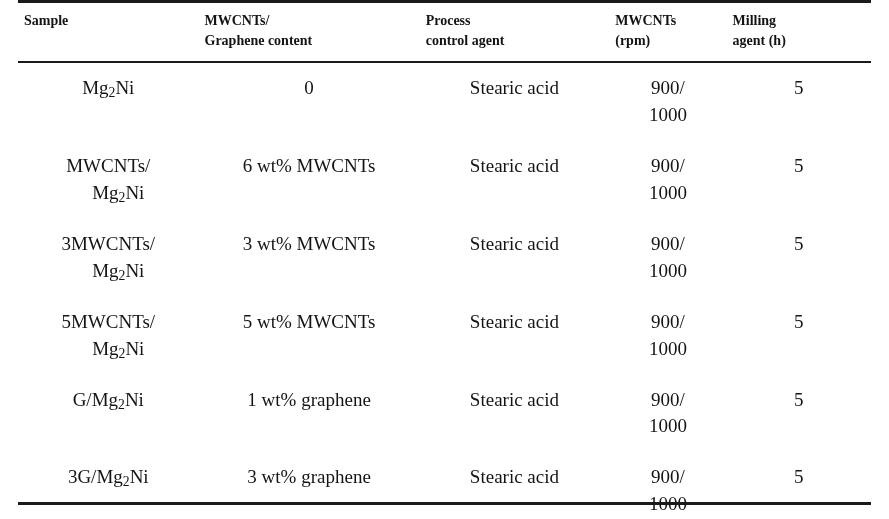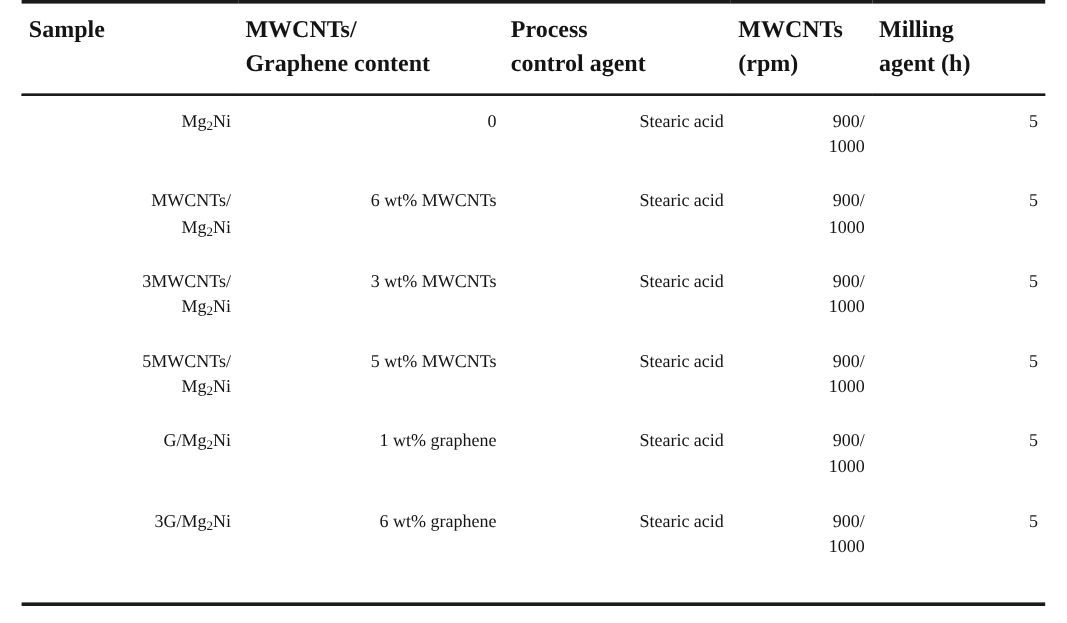--- a/index.html
+++ b/index.html
@@ -24,35 +24,35 @@
   }
   table.data-table {
     width: 100%;
     border-collapse: collapse;
     table-layout: fixed;
   }
   table.data-table thead th {
     text-align: left;
     vertical-align: top;
     font-weight: bold;
-    font-size: 20px;
+    font-size: 14px;
     line-height: 1.42;
     padding: 8px 6px 10px 6px;
     color: #141414;
   }
   table.data-table thead tr.rule-top th {
     border-top: 3px solid #1a1a1a;
   }
   table.data-table thead tr th {
     border-bottom: 2px solid #1a1a1a;
   }
   table.data-table tbody td {
-    text-align: right;
+    text-align: center;
     vertical-align: top;
-    font-size: 15px;
+    font-size: 19px;
     line-height: 1.42;
     padding: 21px 6px 3px 6px;
     color: #141414;
     font-weight: 500;
   }
   table.data-table tbody tr.first-row td {
     padding-top: 12px;
   }
   table.data-table tbody tr:last-child td {
     padding-bottom: 8px;
@@ -211,21 +211,21 @@
           </td>
           <td>
             <span class="cell-line">5</span>
           </td>
         </tr>
         <tr>
           <td>
             <span class="cell-line">3G/Mg<sub>2</sub>Ni</span>
           </td>
           <td>
-            <span class="cell-line">6 wt% graphene</span>
+            <span class="cell-line">3 wt% graphene</span>
           </td>
           <td>
             <span class="cell-line">Stearic acid</span>
           </td>
           <td>
             <span class="cell-line">900/</span>
             <span class="cell-line">1000</span>
           </td>
           <td>
             <span class="cell-line">5</span>

